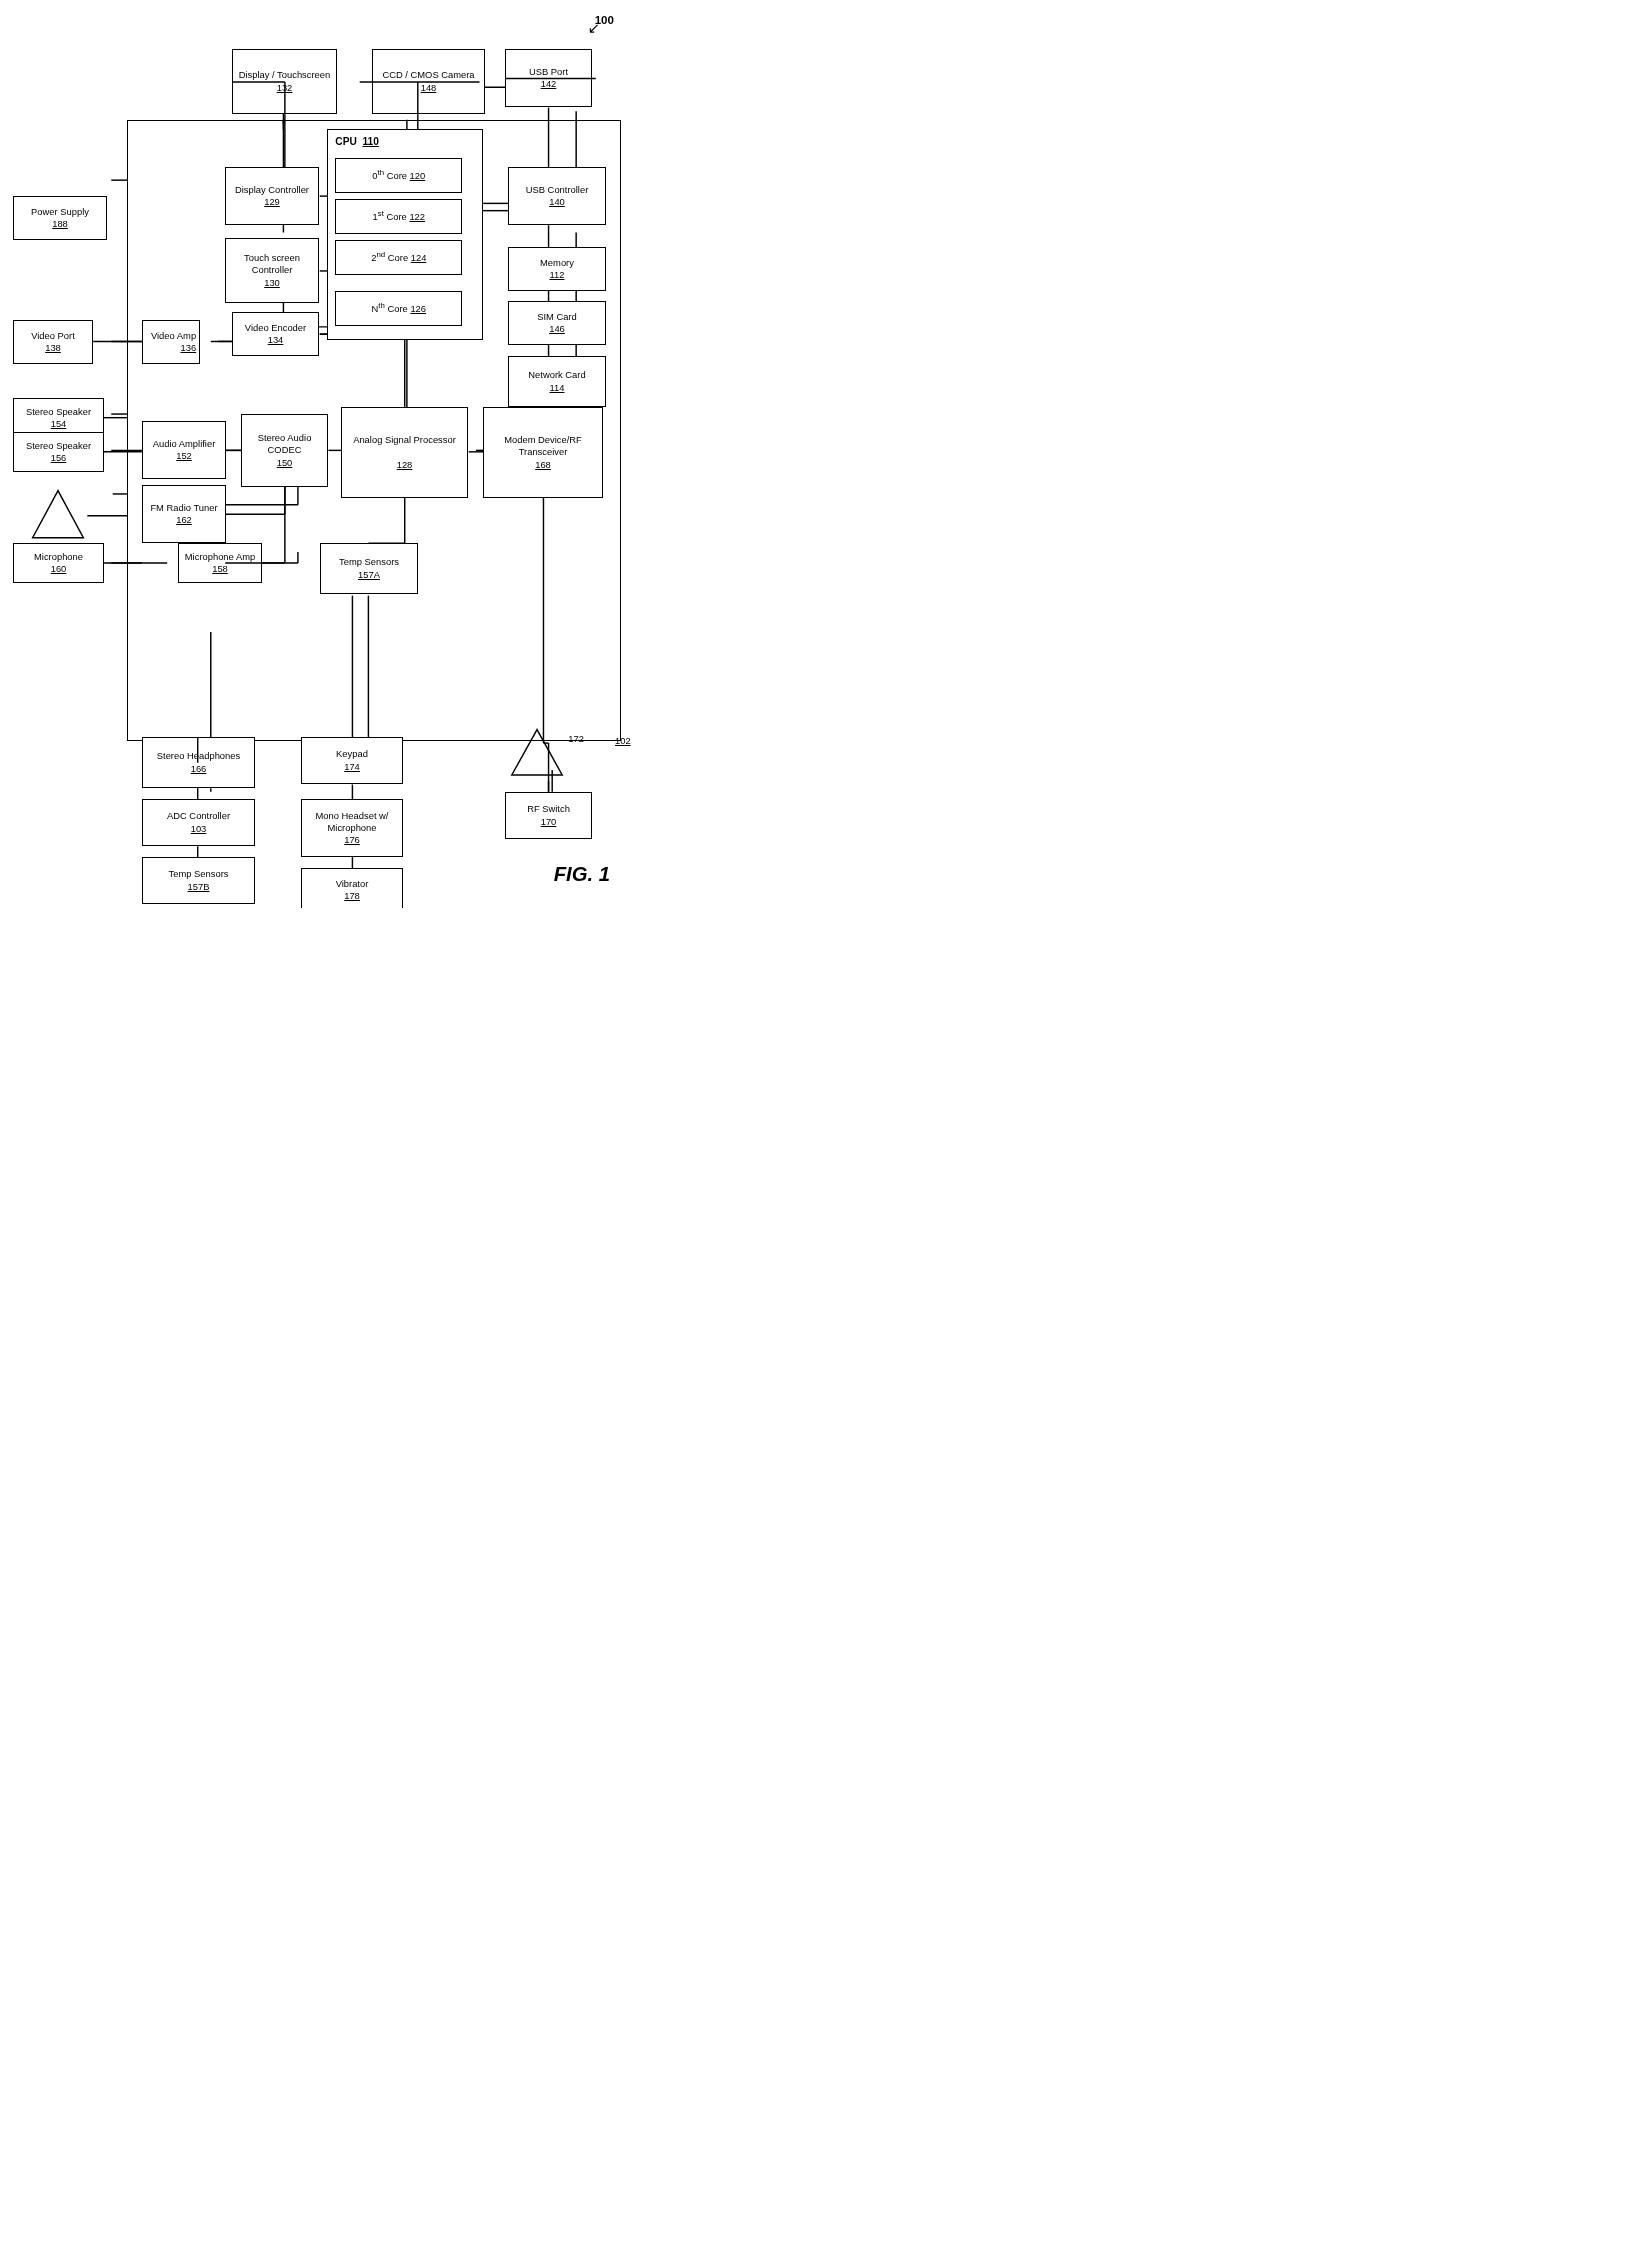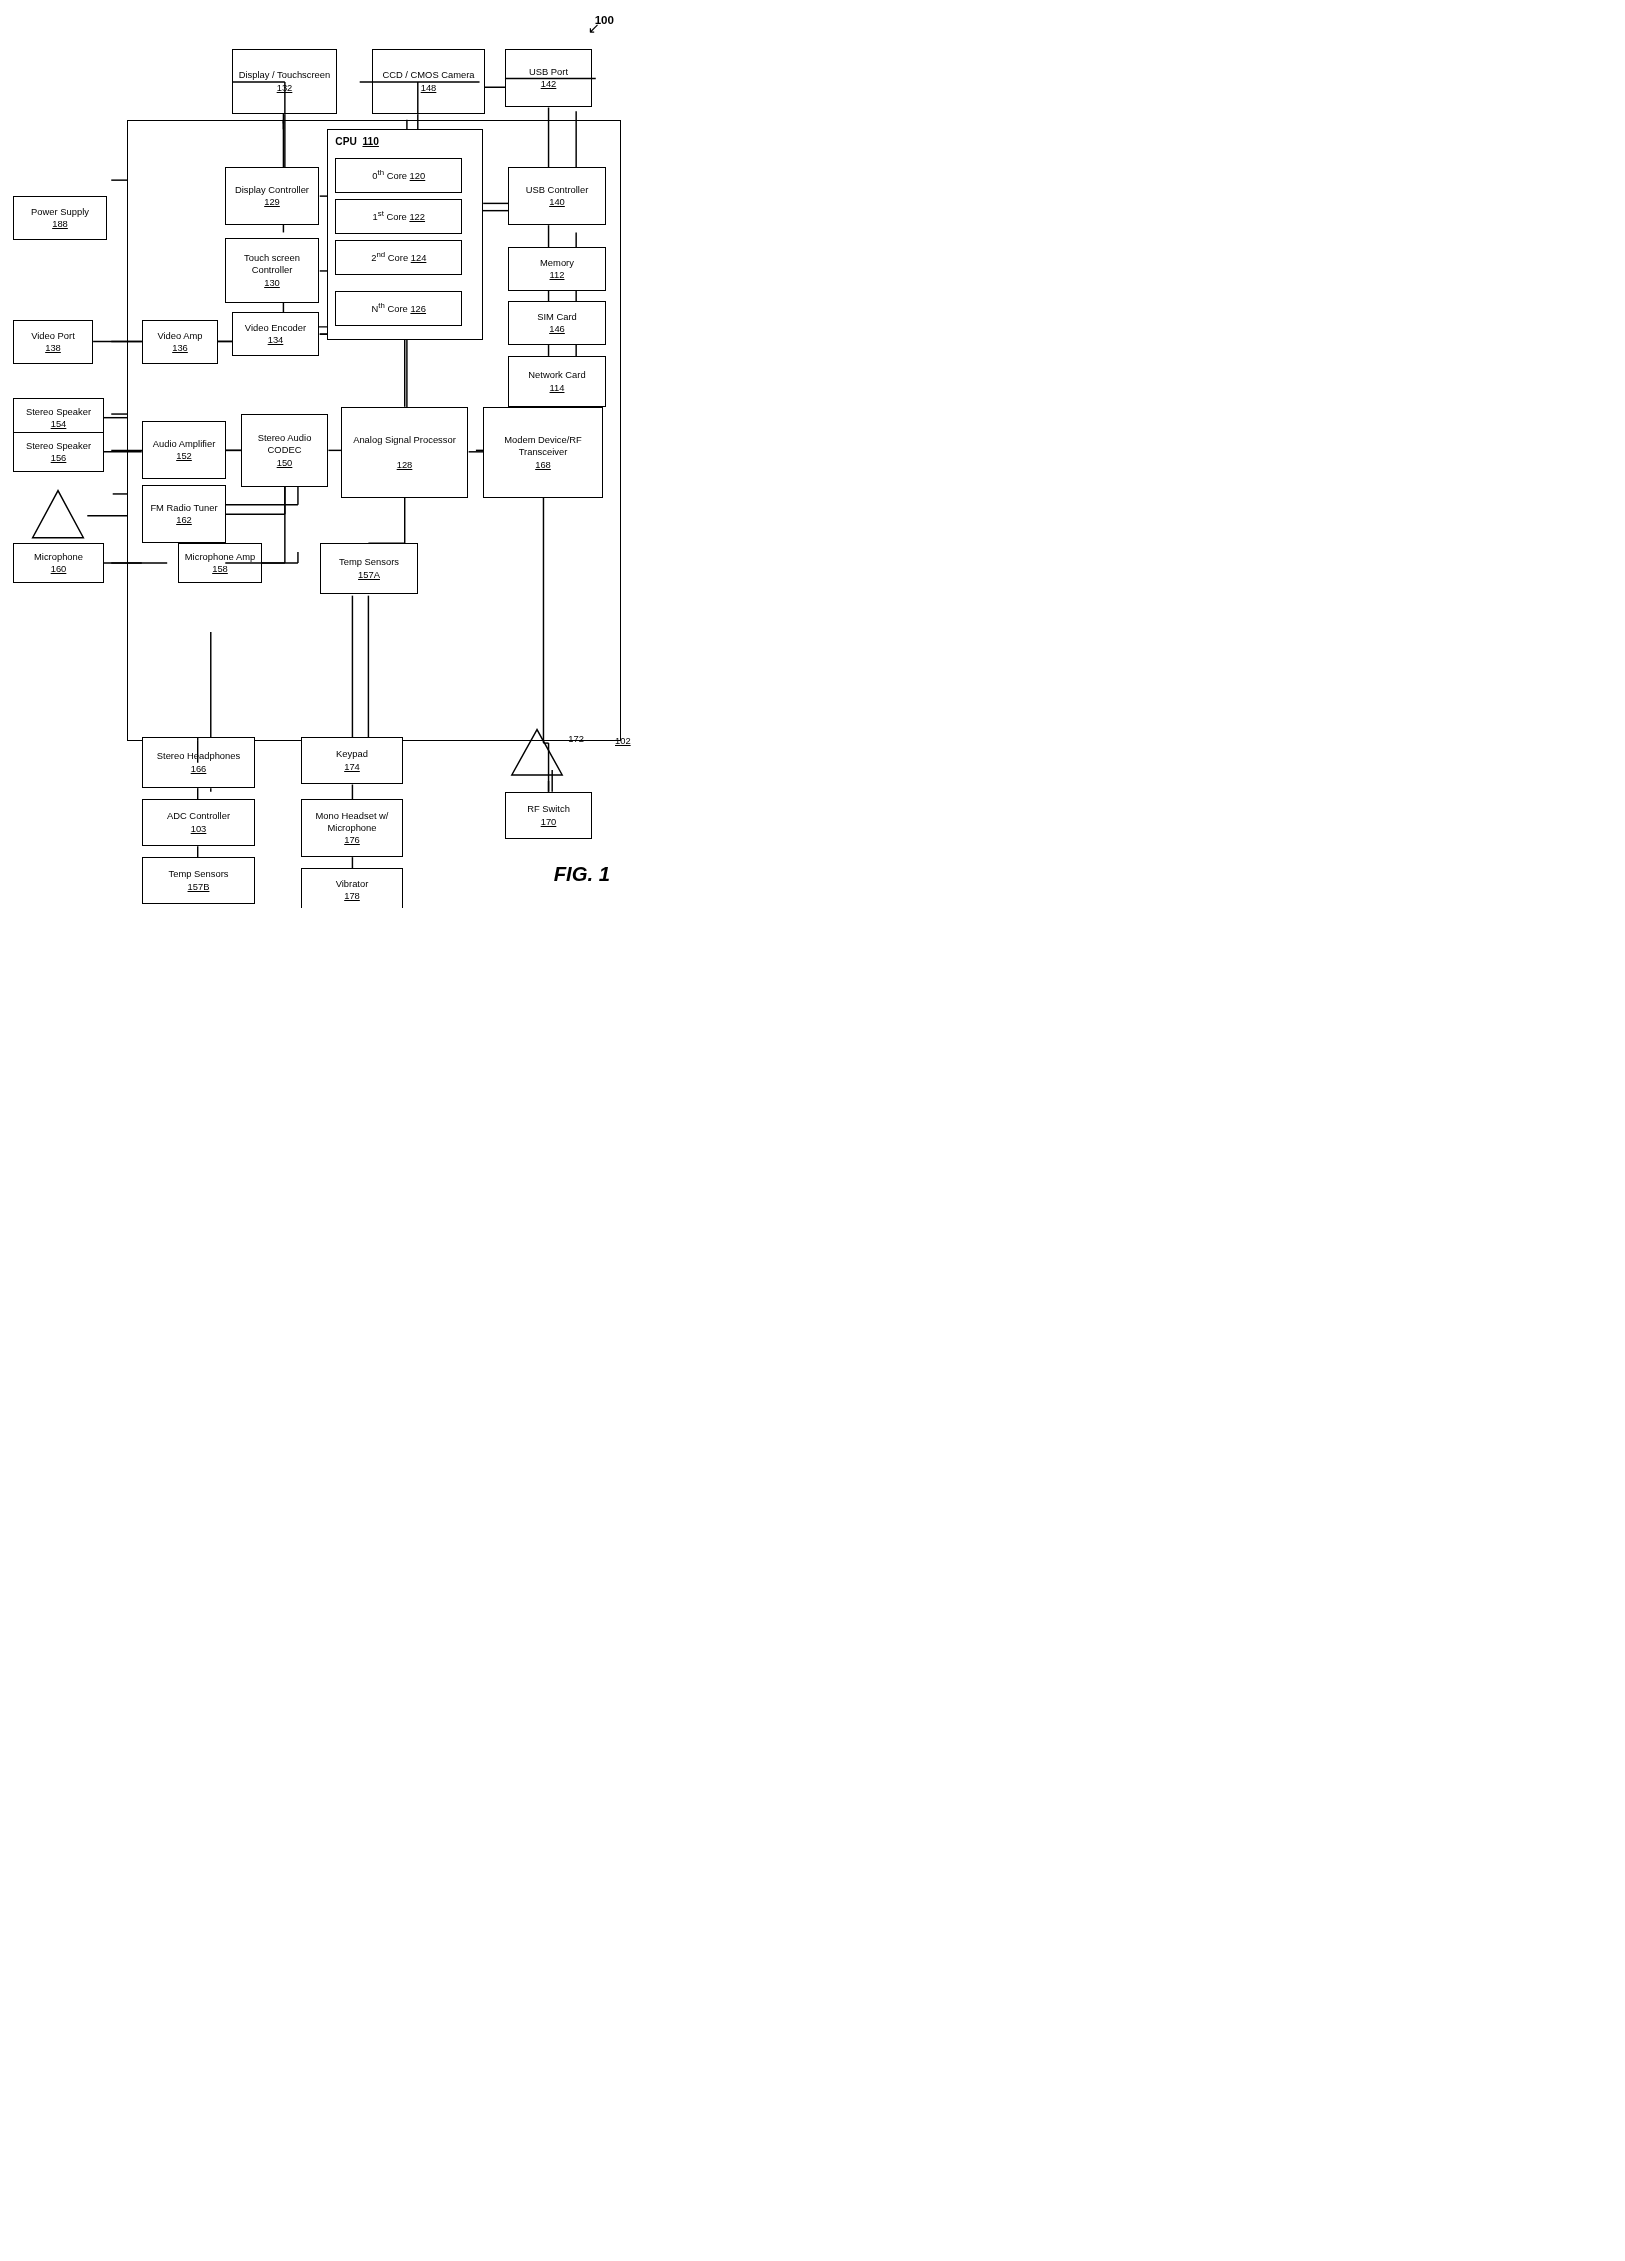--- a/index.html
+++ b/index.html
@@ -215,21 +215,21 @@
   <div class="box" style="left:508px; top:356px; width:98px; height:51px;">
     <span>Network Card</span>
     <span class="num">114</span>
   </div>
 
   <div class="box" style="left:13px; top:320px; width:80px; height:44px;justify-content:center;">
     <span>Video Port</span>
     <span class="num">138</span>
   </div>
 
-  <div class="box" style="left:142px; top:320px; width:76px; height:44px;">
+  <div class="box" style="left:142px; top:320px; width:58px; height:44px;align-items:flex-end;">
     <span>Video Amp</span>
     <span class="num">136</span>
   </div>
 
   <div class="box" style="left:232px; top:312px; width:87px; height:44px;">
     <span>Video Encoder</span>
     <span class="num">134</span>
   </div>
 
   <div class="box" style="left:13px; top:398px; width:91px; height:40px;">

